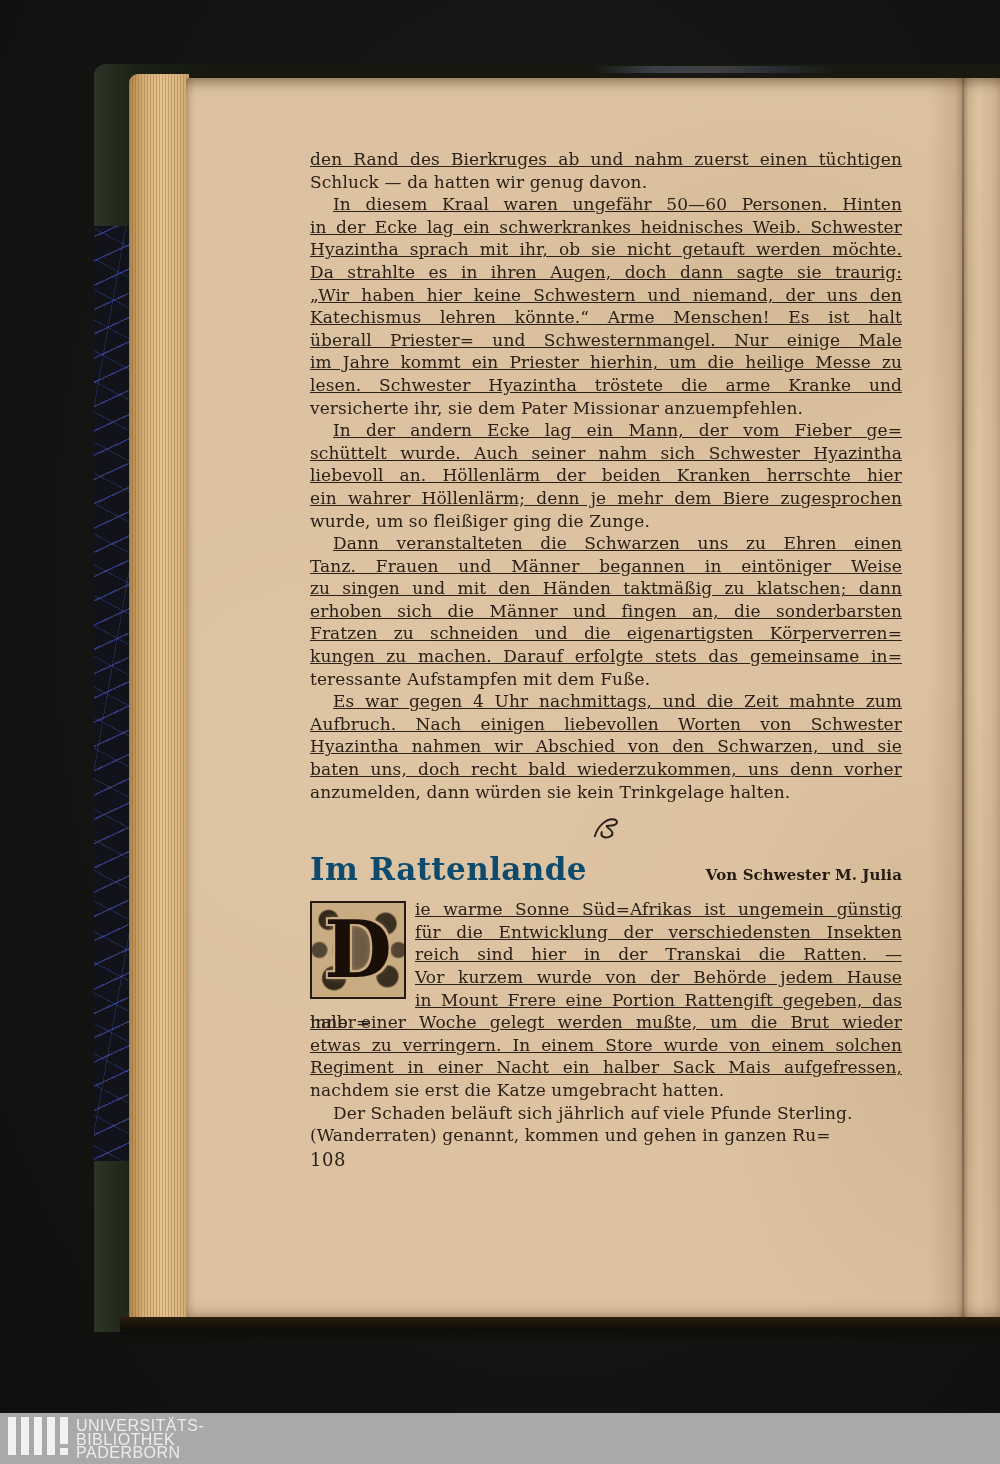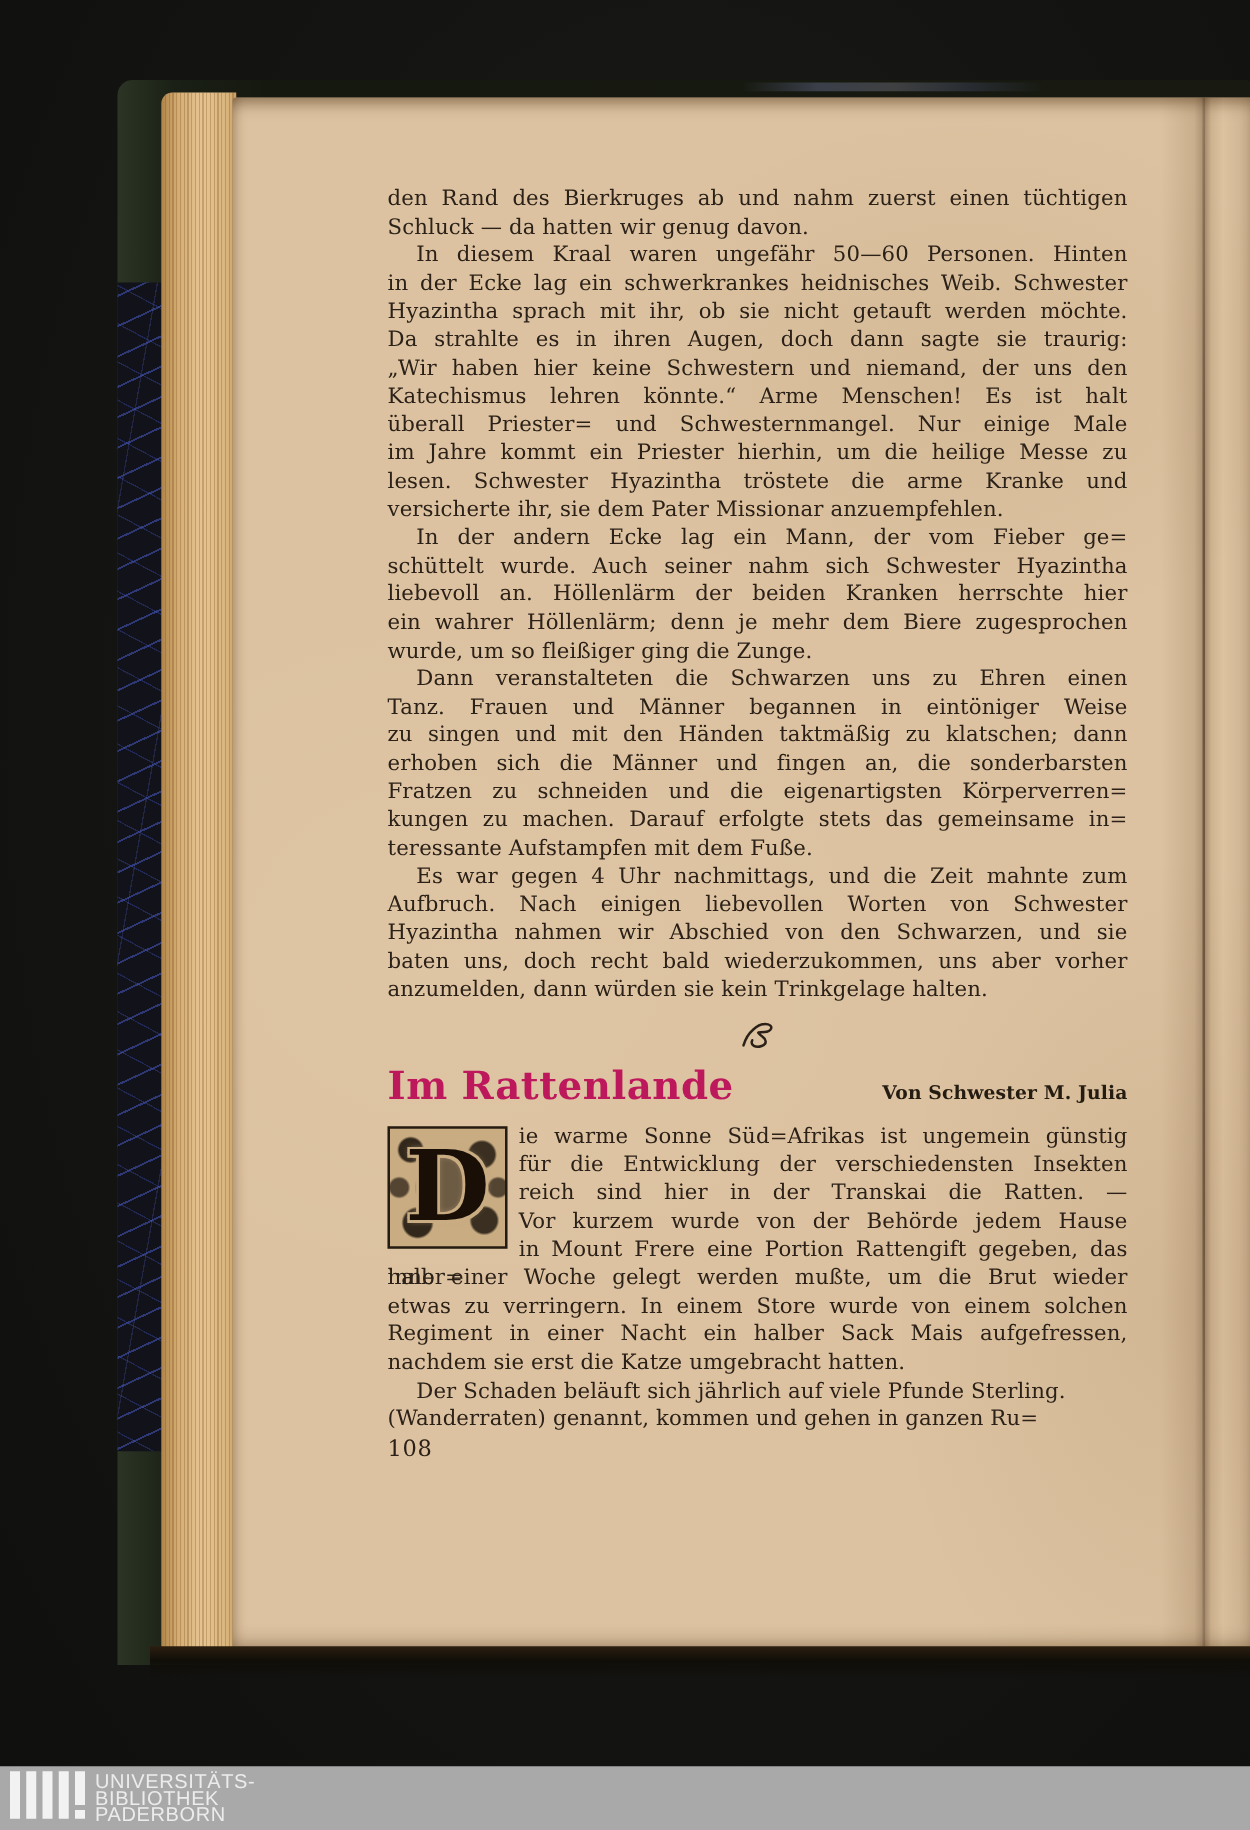--- a/index.html
+++ b/index.html
@@ -37,25 +37,25 @@
          background:linear-gradient(90deg, rgba(0,0,0,0) 0%, rgba(104,72,40,.16) 38%, rgba(70,45,22,.36) 50%,
                     rgba(120,85,50,.14) 57%, rgba(225,195,155,.06) 70%, rgba(104,72,40,.14) 100%);}
   .crease{position:absolute;top:0;right:36px;width:2px;height:100%;pointer-events:none;
          background:linear-gradient(180deg, rgba(60,38,18,.22), rgba(60,38,18,.55) 28%, rgba(60,38,18,.5) 72%, rgba(60,38,18,.18));}
   .bottom-shadow{position:absolute;left:120px;top:1317px;width:880px;height:26px;
          background:linear-gradient(180deg,#2b1e0f 0%, #0f0d08 45%, rgba(14,14,13,0) 100%);}
 
   
   .textcol{position:absolute;left:124px;top:70px;width:592px;color:#2b2118;font-size:17px;letter-spacing:.1px;}
   .line{height:22.6px;line-height:22.6px;}
-  .j{text-align:justify;text-align-last:justify;}
+  .j{text-align:justify;text-align-last:justify;text-decoration:underline;}
   .ind{text-indent:23px;}
   .ornament-row{height:30px;margin-top:9px;display:flex;justify-content:center;align-items:center;}
   .head-row{display:flex;align-items:baseline;justify-content:space-between;margin-top:9px;height:40px;}
-  .title{font-size:31px;font-weight:bold;letter-spacing:.4px;color:#be185d;}
+  .title{font-size:31px;font-weight:bold;letter-spacing:.4px;color:#0c4a6e;}
   .byline{font-size:15px;font-weight:bold;color:#241b11;margin-top:14px;}
   .article{margin-top:7px;}
   .dropcap{float:left;width:96px;height:98px;margin:3px 9px 0 0;border:2px solid #241c12;box-sizing:border-box;
          display:flex;align-items:center;justify-content:center;background-color:#c9ac82;
          background-image:
            radial-gradient(circle at 18% 18%, rgba(33,25,16,.9) 9px, transparent 11px),
            radial-gradient(circle at 80% 22%, rgba(33,25,16,.85) 10px, transparent 12px),
            radial-gradient(circle at 24% 80%, rgba(33,25,16,.9) 11px, transparent 13px),
            radial-gradient(circle at 82% 78%, rgba(33,25,16,.85) 10px, transparent 12px),
            radial-gradient(circle at 52% 50%, rgba(33,25,16,.55) 26px, transparent 28px),
@@ -122,21 +122,21 @@
             <div class="line j">zu singen und mit den Händen taktmäßig zu klatschen; dann</div>
             <div class="line j">erhoben sich die Männer und fingen an, die sonderbarsten</div>
             <div class="line j">Fratzen zu schneiden und die eigenartigsten Körperverren=</div>
             <div class="line j">kungen zu machen. Darauf erfolgte stets das gemeinsame in=</div>
             <div class="line">teressante Aufstampfen mit dem Fuße.</div>
           </div>
           <div class="para">
             <div class="line j ind">Es war gegen 4 Uhr nachmittags, und die Zeit mahnte zum</div>
             <div class="line j">Aufbruch. Nach einigen liebevollen Worten von Schwester</div>
             <div class="line j">Hyazintha nahmen wir Abschied von den Schwarzen, und sie</div>
-            <div class="line j">baten uns, doch recht bald wiederzukommen, uns aber vorher</div>
+            <div class="line j">baten uns, doch recht bald wiederzukommen, uns denn vorher</div>
             <div class="line">anzumelden, dann würden sie kein Trinkgelage halten.</div>
           </div>
         </div>
 
       <div class="ornament-row">
         <svg width="34" height="28" viewBox="0 0 36 30">
           <path d="M6 25 C9 14 19 5 27 7 C32 8.5 30 13 24 13.5 C19 14 16.5 13 20.5 16 C25.5 19.5 27 23.5 21.5 25.5 C16.5 27.3 11.5 25 13.5 20.5" fill="none" stroke="#2b2118" stroke-width="2.1" stroke-linecap="round"></path>
         </svg>
       </div>
 

